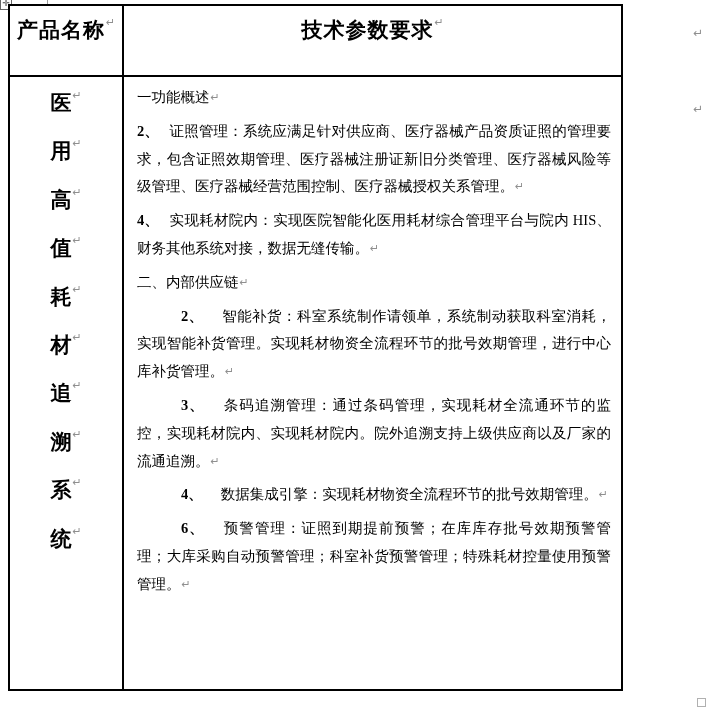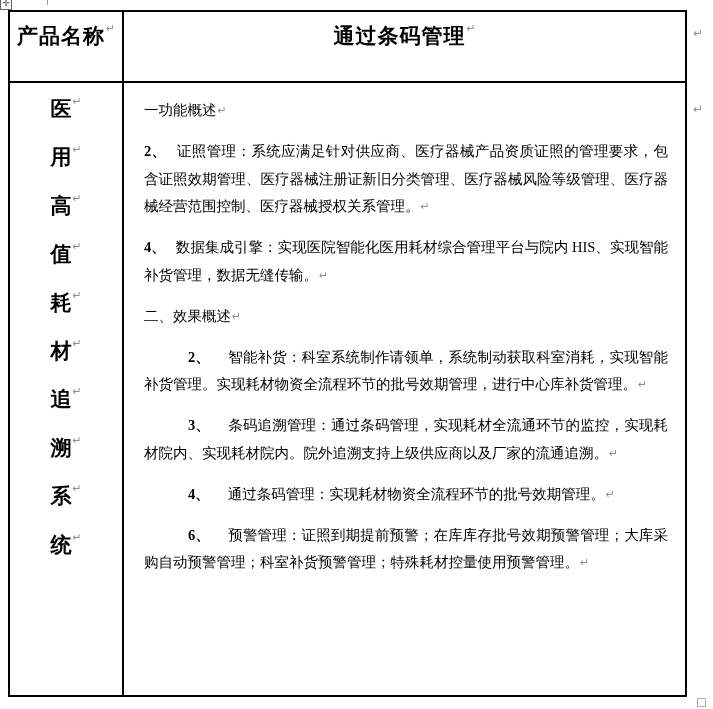--- a/index.html
+++ b/index.html
@@ -3,21 +3,21 @@
 <meta charset="utf-8">
 <style>
   html,body{margin:0;padding:0;}
   body{
     width:713px;height:709px;overflow:hidden;position:relative;
     background:#ffffff;color:#000;
     font-family:"Liberation Serif","DejaVu Serif",serif;
   }
   
   .doc-table{
-    position:absolute;left:8px;top:10px;width:679px;height:687px;
+    position:absolute;left:8px;top:4px;width:615px;height:687px;
     border:2px solid #000;box-sizing:border-box;
     display:grid;grid-template-columns:114px 1fr;grid-template-rows:71px 1fr;
     background:#fff;
   }
   .cell{box-sizing:border-box;overflow:hidden;}
   .b-right{border-right:2px solid #000;}
   .b-bottom{border-bottom:2px solid #000;}
   
   .hcell{
     display:flex;justify-content:center;align-items:flex-start;
@@ -34,21 +34,21 @@
   }
   .vchar-row{
     height:48.4px;display:flex;align-items:flex-start;justify-content:center;
     font-size:21px;font-weight:600;letter-spacing:0;
   }
   
   .content{
     padding:1px 4px 0 7px;font-size:14.5px;line-height:27.8px;
     text-align:justify;color:#000;
   }
-  .content p{margin:13px;}
+  .content p{margin:6px;}
   .p-indent{text-indent:44px;}
   .num{font-weight:bold;}
   .gap-s{display:inline-block;width:10px;}
   .gap-l{display:inline-block;width:18px;}
   
   .row-end-mark{
     position:absolute;color:#8f8f8f;font-size:12px;
     font-family:"DejaVu Sans",sans-serif;
   }
   .move-handle{
@@ -71,21 +71,21 @@
 </div>
 <div class="top-tick"></div>
 
 <div class="doc-table">
 
   <div class="cell hcell b-right b-bottom">
     <span>产品名称</span>
       <span class="pmark">↵</span>
   </div>
   <div class="cell hcell b-bottom">
-    <span>通过条码管理</span>
+    <span>技术参数要求</span>
       <span class="pmark">↵</span>
   </div>
 
   <div class="cell vname b-right" id="vname">
       <div class="vchar-row">
         <span>医</span>
         <span class="pmark">↵</span>
       </div>
       <div class="vchar-row">
         <span>用</span>
@@ -120,25 +120,25 @@
         <span class="pmark">↵</span>
       </div>
       <div class="vchar-row">
         <span>统</span>
         <span class="pmark">↵</span>
       </div>
     </div>
   <div class="cell content" id="paras">
       <p class=""><span>一功能概述</span><span class="pmark">↵</span></p>
       <p class=""><span class="num">2、</span><span class="gap-s"></span><span>证照管理：系统应满足针对供应商、医疗器械产品资质证照的管理要求，包含证照效期管理、医疗器械注册证新旧分类管理、医疗器械风险等级管理、医疗器械经营范围控制、医疗器械授权关系管理。</span><span class="pmark">↵</span></p>
-      <p class=""><span class="num">4、</span><span class="gap-s"></span><span>数据集成引擎：实现医院智能化医用耗材综合管理平台与院内 HIS、实现智能补货管理，数据无缝传输。</span><span class="pmark">↵</span></p>
-      <p class=""><span>二、效果概述</span><span class="pmark">↵</span></p>
+      <p class=""><span class="num">4、</span><span class="gap-s"></span><span>实现耗材院内：实现医院智能化医用耗材综合管理平台与院内 HIS、财务其他系统对接，数据无缝传输。</span><span class="pmark">↵</span></p>
+      <p class=""><span>二、内部供应链</span><span class="pmark">↵</span></p>
       <p class="p-indent"><span class="num">2、</span><span class="gap-l"></span><span>智能补货：科室系统制作请领单，系统制动获取科室消耗，实现智能补货管理。实现耗材物资全流程环节的批号效期管理，进行中心库补货管理。</span><span class="pmark">↵</span></p>
       <p class="p-indent"><span class="num">3、</span><span class="gap-l"></span><span>条码追溯管理：通过条码管理，实现耗材全流通环节的监控，实现耗材院内、实现耗材院内。院外追溯支持上级供应商以及厂家的流通追溯。</span><span class="pmark">↵</span></p>
-      <p class="p-indent"><span class="num">4、</span><span class="gap-l"></span><span>通过条码管理：实现耗材物资全流程环节的批号效期管理。</span><span class="pmark">↵</span></p>
+      <p class="p-indent"><span class="num">4、</span><span class="gap-l"></span><span>数据集成引擎：实现耗材物资全流程环节的批号效期管理。</span><span class="pmark">↵</span></p>
       <p class="p-indent"><span class="num">6、</span><span class="gap-l"></span><span>预警管理：证照到期提前预警；在库库存批号效期预警管理；大库采购自动预警管理；科室补货预警管理；特殊耗材控量使用预警管理。</span><span class="pmark">↵</span></p>
     </div>
 
 </div>
 
 <span class="row-end-mark" style="left:693px;top:26px;">↵</span>
 <span class="row-end-mark" style="left:693px;top:102px;">↵</span>
 
 <div class="resize-handle"></div>
 

